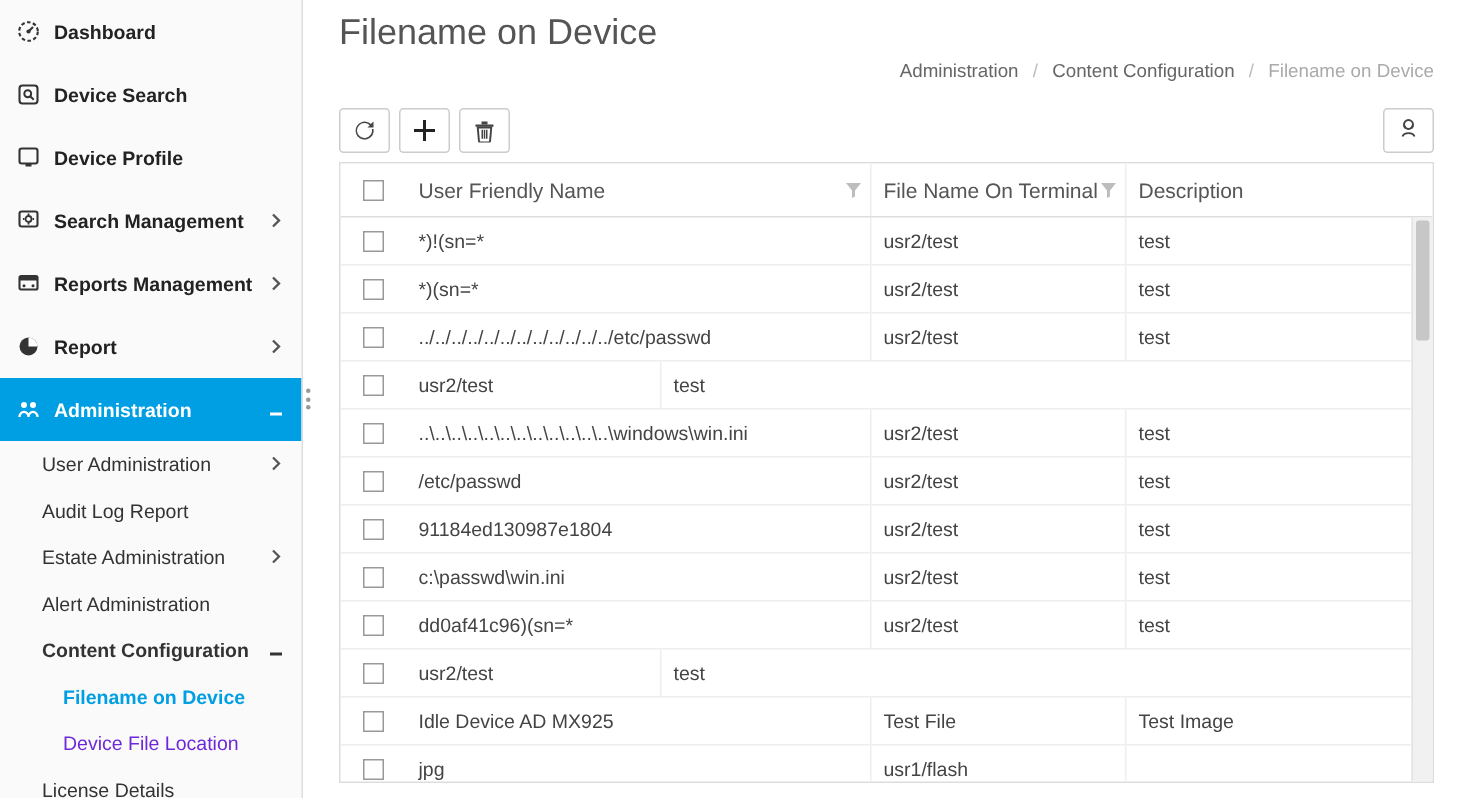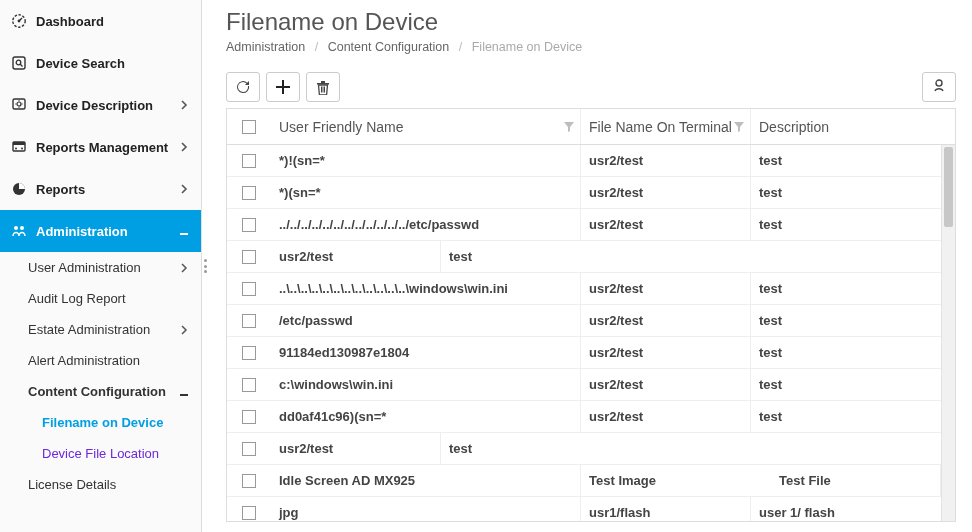--- a/index.html
+++ b/index.html
@@ -48,21 +48,21 @@
   }
   .nav-item.active {
     background: #009fe3;
     color: #fff;
   }
   .subnav {
     padding: 0;
   }
   .sub-item {
     display: flex;
-    align-items: flex-end;
+    align-items: flex-start;
     padding: 8px 10px 8px 28px;
     font-size: 13px;
     color: #333;
     cursor: pointer;
     position: relative;
   }
   .sub-item .chev {
     margin-left: auto;
     width: 14px; height: 14px;
     display:inline-flex; align-items:center; justify-content:center;
@@ -107,20 +107,21 @@
   }
   .page-title {
     font-size: 24px;
     font-weight: 400;
     color: #555;
   }
   .breadcrumb {
     margin-top: 4px;
     font-size: 12.5px;
     color: #888;
+    text-align: right;
   }
   .breadcrumb a { color: #666; text-decoration: none; }
   .breadcrumb .sep { margin: 0 6px; color: #bbb; }
   .breadcrumb .current { color: #aaa; }
 
   .toolbar {
     display: flex;
     align-items: center;
     padding: 6px 16px;
     gap: 6px;
@@ -172,21 +173,20 @@
     opacity:.55;
   }
   .col-check { width: 44px; justify-content:center; border-right:none;}
   .col-name  { width: 310px; }
   .col-file  { width: 170px; }
   .col-desc  { flex: 1; border-right:none; }
   .tbody {
     flex:1;
     overflow:hidden;
     position:relative;
-    font-weight:bold;
   }
   .rows {
     position:absolute; left:0; right:14px; top:0;
   }
   .tr {
     display:flex;
     height: 32px;
     border-bottom: 1px solid #eee;
     font-size: 13px;
     color: #444;
@@ -238,30 +238,39 @@
       <span class="icon">
         <svg width="16" height="16" viewBox="0 0 16 16">
             <rect x="2" y="2" width="12" height="12" rx="2" fill="none" stroke="#333" stroke-width="1.4"></rect>
             <circle cx="7.5" cy="7.5" r="2.3" fill="none" stroke="#333" stroke-width="1.3"></circle>
             <line x1="9.3" y1="9.3" x2="11.5" y2="11.5" stroke="#333" stroke-width="1.3"></line>
           </svg>
       </span>
       <span>Device Search</span>
     </div>
 
+    <div class="nav-item">
+      <span class="icon">
+        <svg width="16" height="16" viewBox="0 0 16 16">
+            <rect x="2" y="2" width="12" height="10" rx="1.5" fill="none" stroke="#333" stroke-width="1.4"></rect>
+            <rect x="6" y="12" width="4" height="2" fill="#333"></rect>
+          </svg>
+      </span>
+      <span>Device Profile</span>
+    </div>
 
     <div class="nav-item">
       <span class="icon">
         <svg width="16" height="16" viewBox="0 0 16 16">
             <rect x="2" y="2" width="12" height="10" rx="1.5" fill="none" stroke="#333" stroke-width="1.4"></rect>
             <circle cx="8" cy="7" r="2" fill="none" stroke="#333" stroke-width="1.2"></circle>
             <path d="M8 4.3v-1M8 10.7v-1M5.3 7h-1M11.7 7h-1" stroke="#333" stroke-width="1.2"></path>
           </svg>
       </span>
-      <span>Device Description</span>
+      <span>Search Management</span>
       <span class="chev">
         <svg width="8" height="10" viewBox="0 0 8 10">
             <path d="M2 1l4 4-4 4" fill="none" stroke="#555" stroke-width="1.6"></path>
           </svg>
       </span>
     </div>
 
     <div class="nav-item">
       <span class="icon">
         <svg width="16" height="16" viewBox="0 0 16 16">
@@ -279,21 +288,21 @@
       </span>
     </div>
 
     <div class="nav-item">
       <span class="icon">
         <svg width="16" height="16" viewBox="0 0 16 16">
             <circle cx="8" cy="8" r="6" fill="#333"></circle>
             <path d="M8 8V2A6 6 0 0 1 14 8z" fill="#fff"></path>
           </svg>
       </span>
-      <span>Reports</span>
+      <span>Report</span>
       <span class="chev">
         <svg width="8" height="10" viewBox="0 0 8 10">
             <path d="M2 1l4 4-4 4" fill="none" stroke="#555" stroke-width="1.6"></path>
           </svg>
       </span>
     </div>
 
     <div class="nav-item active">
       <span class="icon">
         <svg width="16" height="16" viewBox="0 0 16 16">
@@ -490,21 +499,21 @@
                 <span class="check"></span>
               </div>
               <div class="td col-name">91184ed130987e1804</div>
               <div class="td col-file">usr2/test</div>
               <div class="td col-desc">test</div>
             </div>
             <div class="tr">
               <div class="td col-check">
                 <span class="check"></span>
               </div>
-              <div class="td col-name">c:\windows\win.ini</div>
+              <div class="td col-name">c:\passwd\win.ini</div>
               <div class="td col-file">usr2/test</div>
               <div class="td col-desc">test</div>
             </div>
             <div class="tr">
               <div class="td col-check">
                 <span class="check"></span>
               </div>
               <div class="td col-name">dd0af41c96)(sn=*</div>
               <div class="td col-file">usr2/test</div>
               <div class="td col-desc">test</div>
@@ -513,31 +522,30 @@
               <div class="td col-check">
                 <span class="check"></span>
               </div>
               <div class="td col-file">usr2/test</div>
               <div class="td col-desc">test</div>
             </div>
             <div class="tr">
               <div class="td col-check">
                 <span class="check"></span>
               </div>
-              <div class="td col-name">Idle Screen AD MX925</div>
+              <div class="td col-name">Idle Device AD MX925</div>
+              <div class="td col-file">Test File</div>
               <div class="td col-desc">Test Image</div>
-              <div class="td col-file">Test File</div>
             </div>
             <div class="tr">
               <div class="td col-check">
                 <span class="check"></span>
               </div>
               <div class="td col-name">jpg</div>
               <div class="td col-file">usr1/flash</div>
-              <div class="td col-desc">user 1/ flash</div>
             </div>
           </div>
         <div class="vscroll">
           <div class="vthumb"></div>
         </div>
       </div>
     </div>
   </main>
 </div>
 

